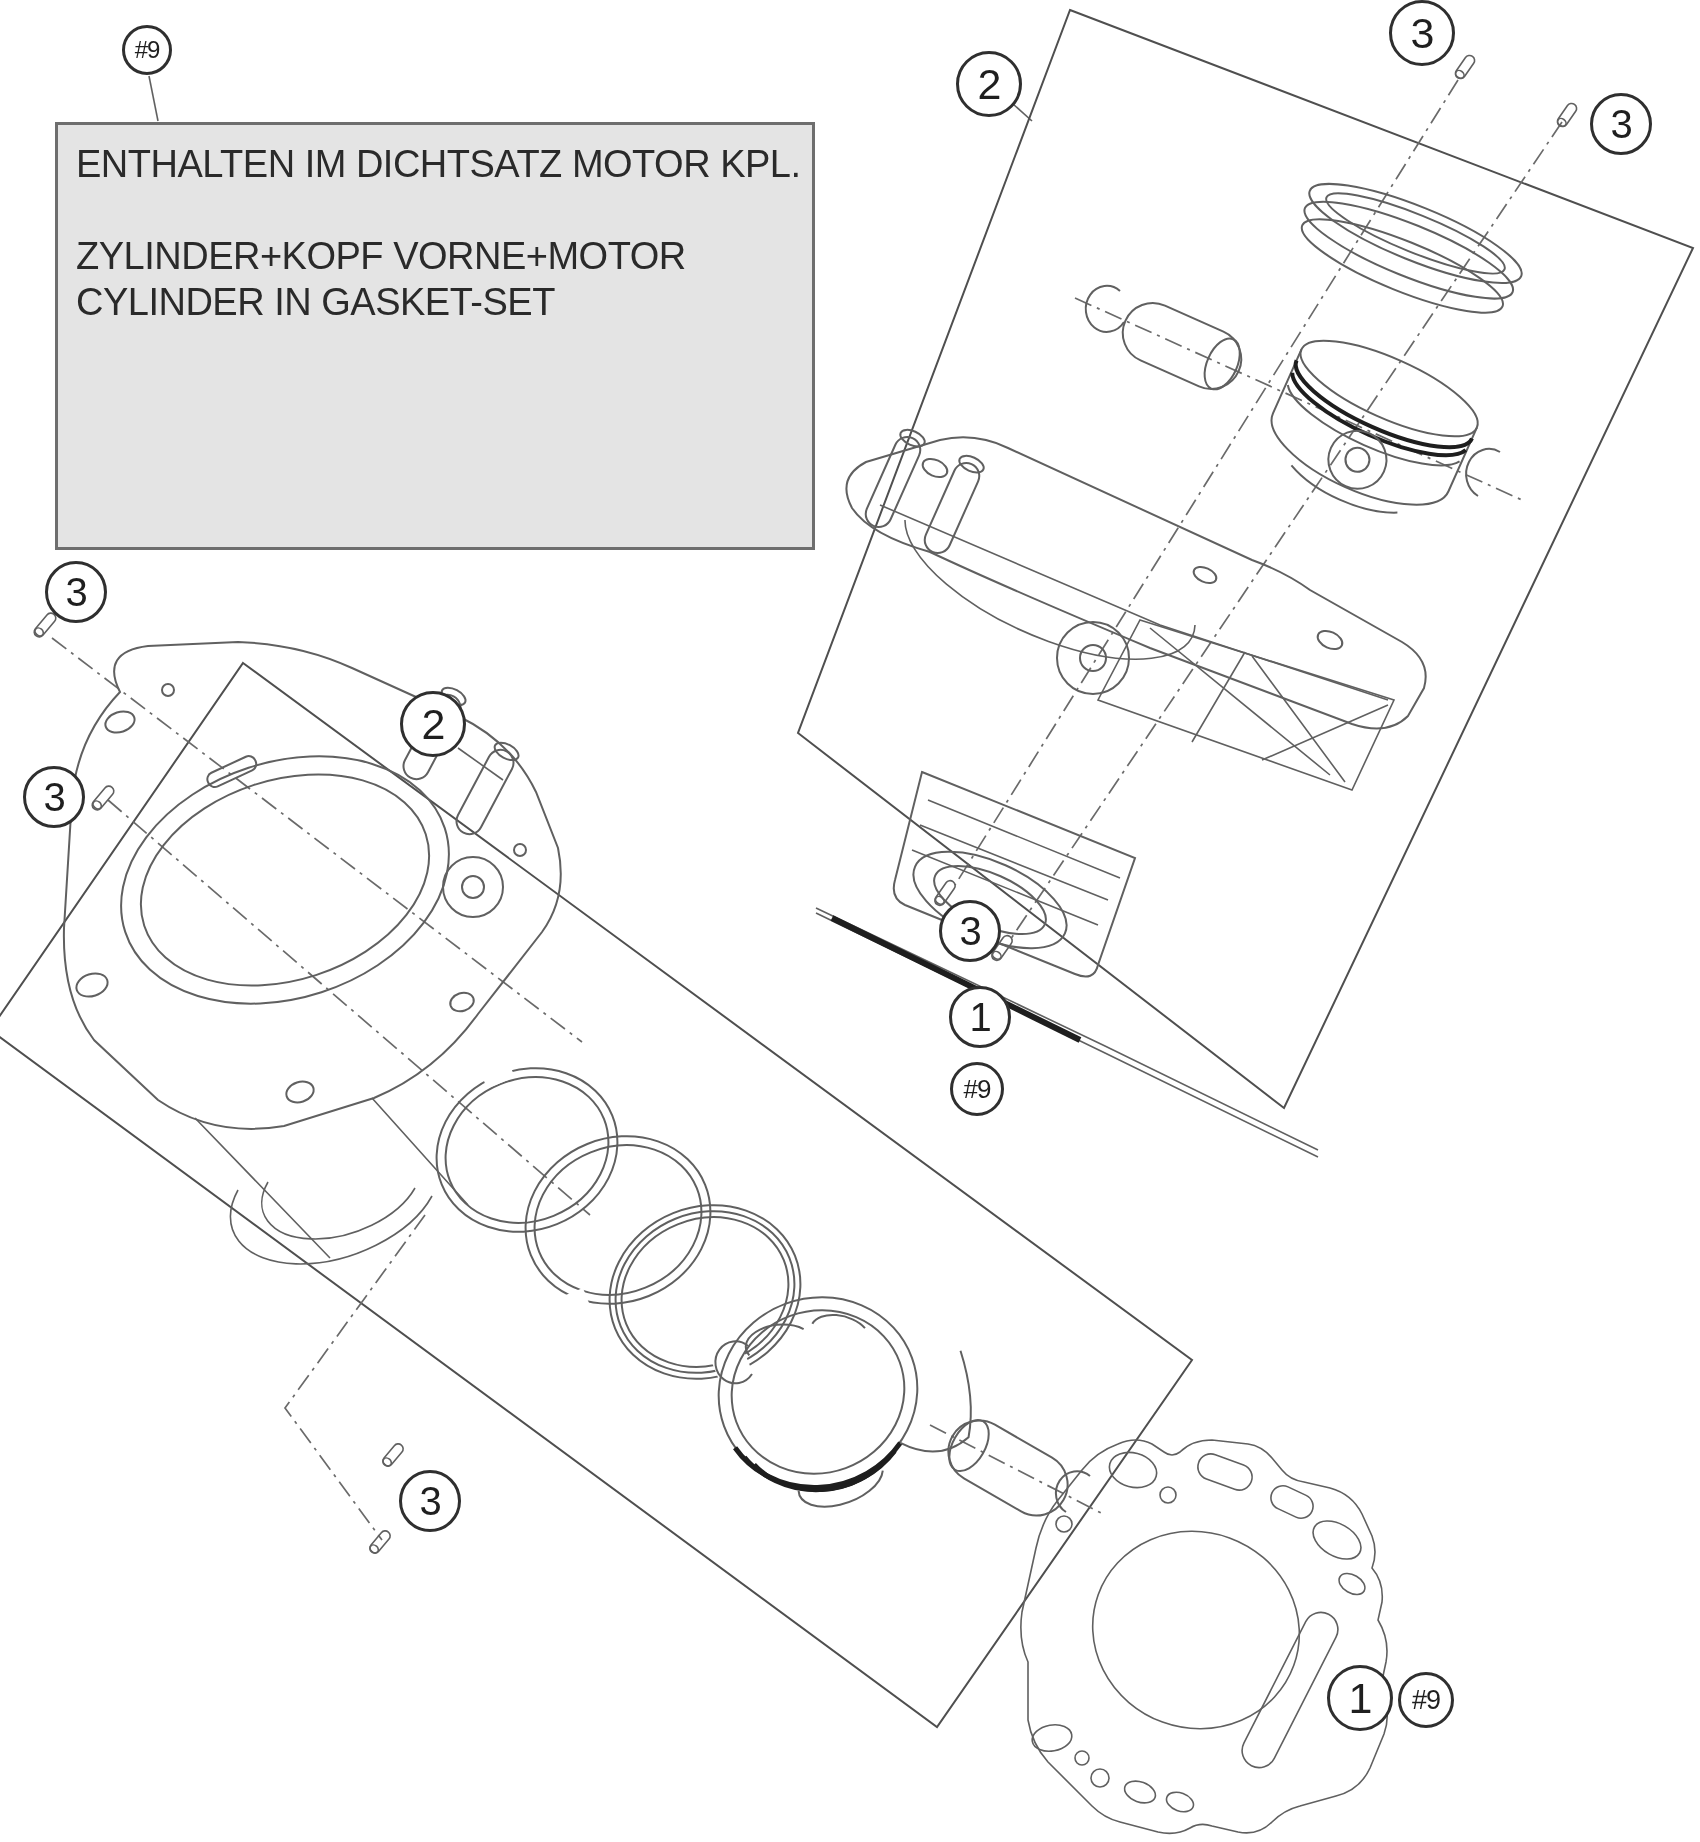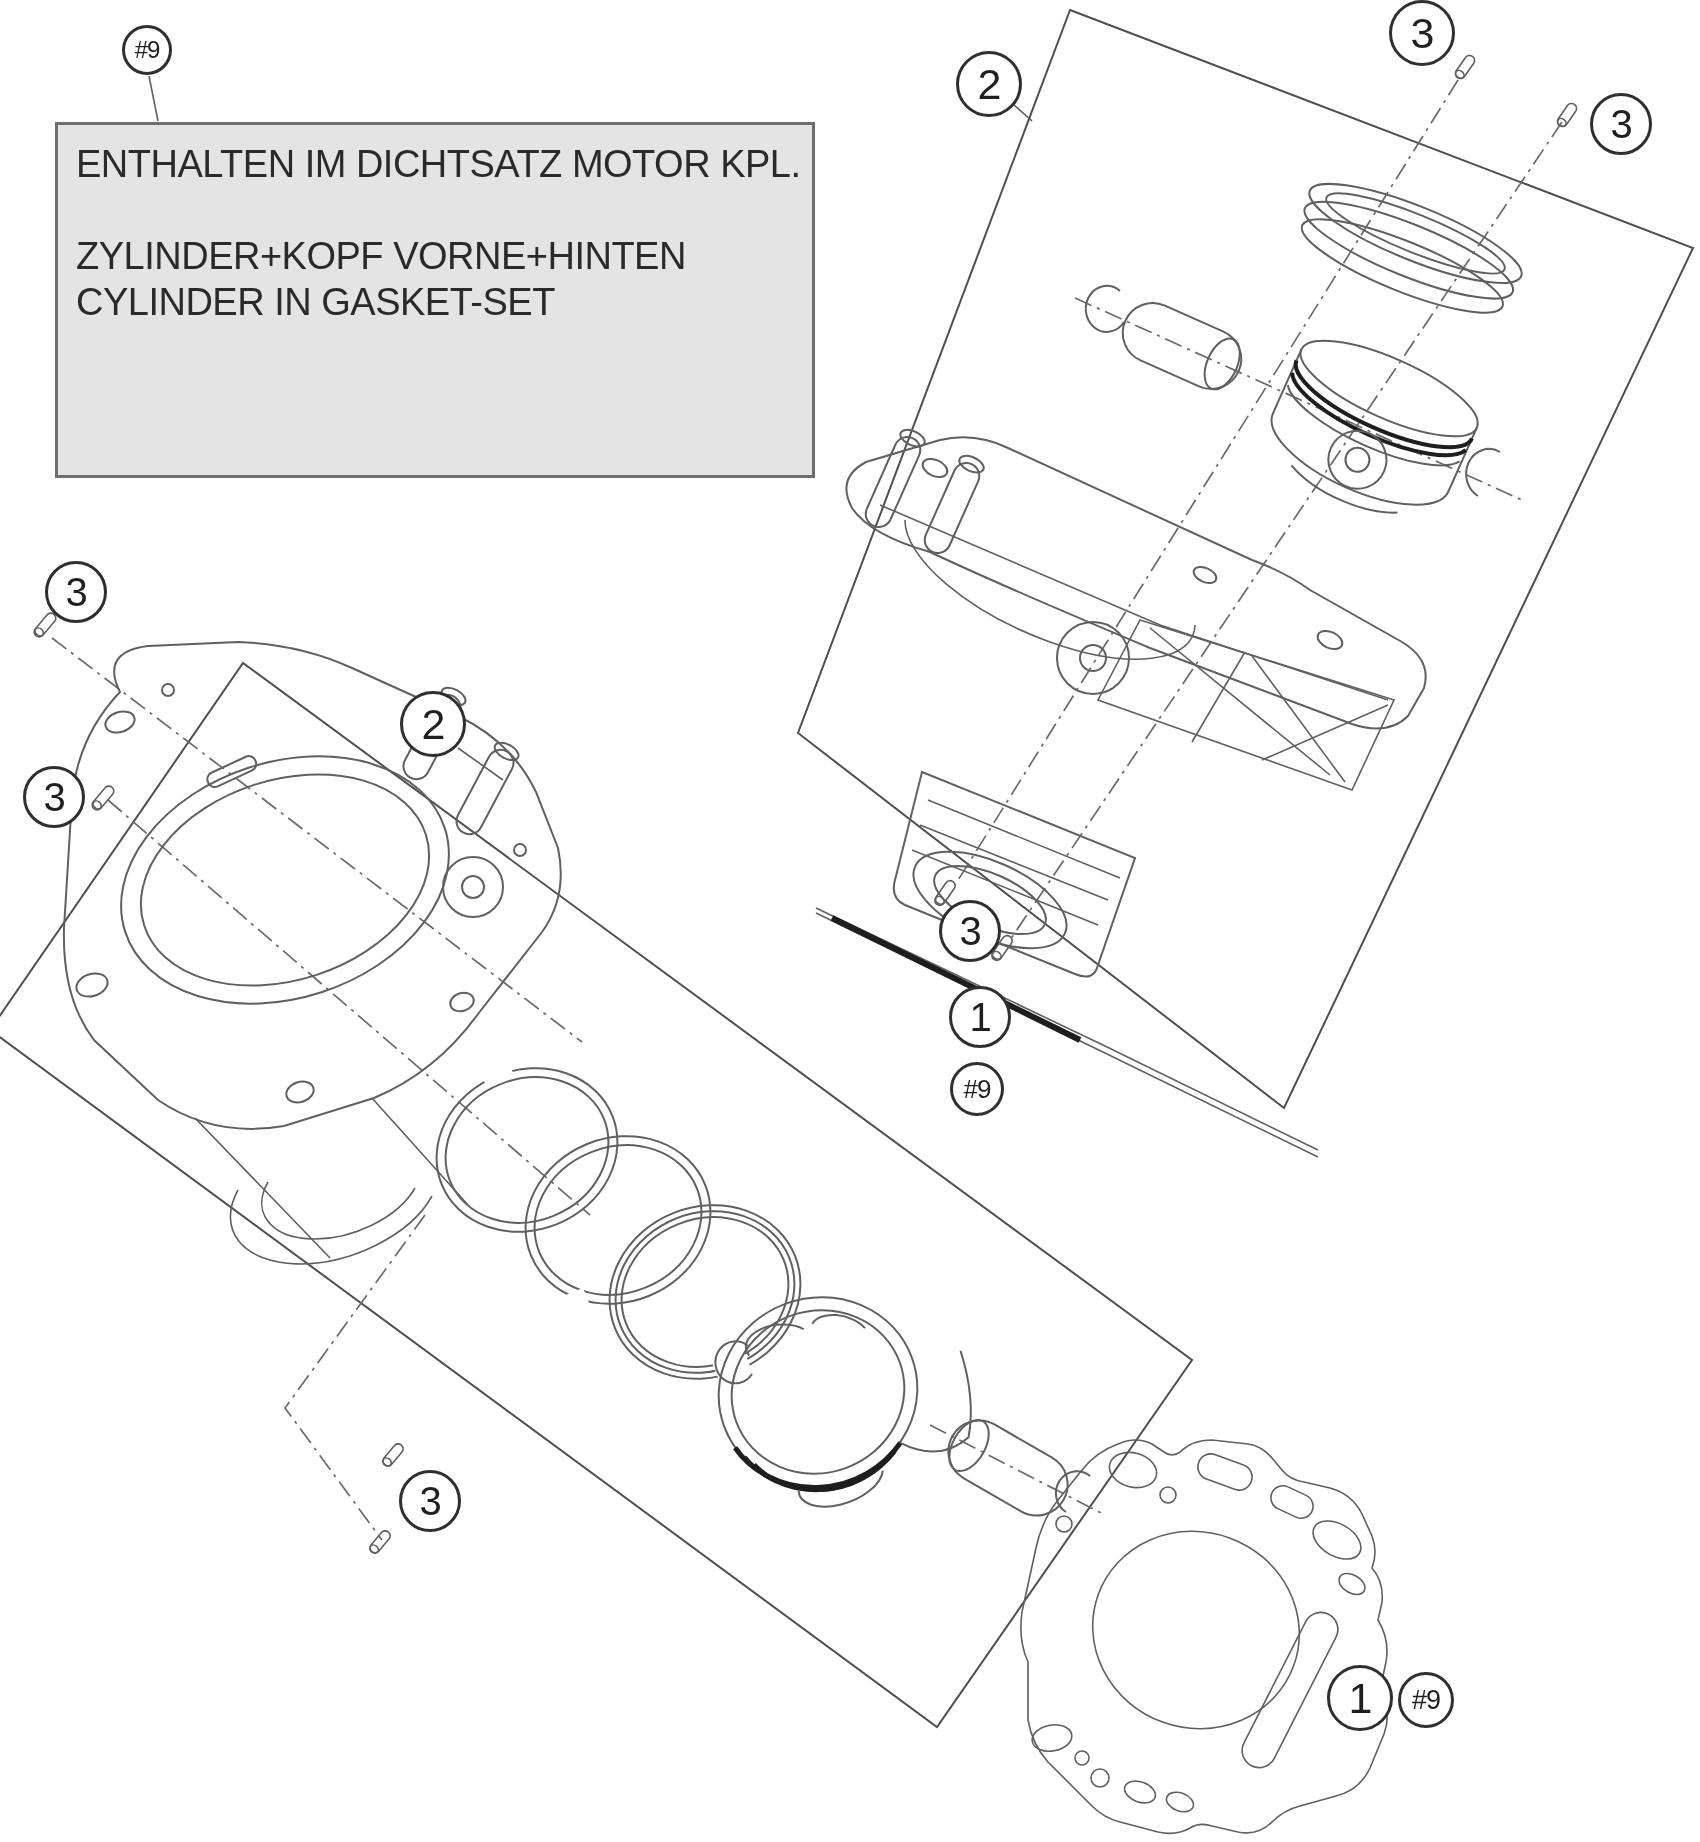--- a/index.html
+++ b/index.html
@@ -6,21 +6,21 @@
   .stage{position:relative;width:1700px;height:1842px;background:#fff;overflow:hidden;
          font-family:"Liberation Sans",sans-serif;}
   svg.art{position:absolute;left:0;top:0;}
   svg.art *{vector-effect:non-scaling-stroke;}
   .lines{stroke:#606060;fill:none;stroke-width:2;}
   .thin{stroke-width:1.6;}
   .dark{stroke:#1e1e1e;}
   .frame{stroke:#4f4f4f;stroke-width:2;fill:none;}
   .dashdot{stroke:#6a6a6a;stroke-width:1.7;fill:none;stroke-dasharray:18 6 3 6;}
   .eraser{fill:#ffffff;stroke:none;}
-  .note-box{position:absolute;left:55px;top:122px;width:760px;height:356px;box-sizing:border-box;
+  .note-box{position:absolute;left:55px;top:122px;width:760px;height:428px;box-sizing:border-box;
             background:#e4e4e4;border:3px solid #6e6e6e;padding:16px 14px 0 18px;}
   .note-line{font-size:38px;line-height:46px;color:#2a2a2a;white-space:nowrap;min-height:46px;
              letter-spacing:-0.5px;}
   .balloon{position:absolute;box-sizing:border-box;border:3.5px solid #2f2f2f;border-radius:50%;
            background:#fff;color:#1f1f1f;display:flex;align-items:center;justify-content:center;
            letter-spacing:-1px;z-index:5;}
 </style>
 </head>
 <body>
 
@@ -256,21 +256,21 @@
       <circle cx="1100" cy="1778" r="9"></circle>
       <ellipse transform="rotate(20 1140 1792)" cx="1140" cy="1792" rx="16" ry="10"></ellipse>
       <ellipse transform="rotate(20 1180 1802)" cx="1180" cy="1802" rx="14" ry="9"></ellipse>
       <ellipse transform="rotate(30 1352 1584)" cx="1352" cy="1584" rx="14" ry="9"></ellipse>
     </g>
   </svg>
 
   <div class="note-box">
       <div class="note-line">ENTHALTEN IM DICHTSATZ MOTOR KPL.</div>
       <div class="note-line"></div>
-      <div class="note-line">ZYLINDER+KOPF VORNE+HINTEN</div>
+      <div class="note-line">ZYLINDER+KOPF VORNE+MOTOR</div>
       <div class="note-line">CYLINDER IN GASKET-SET</div>
     </div>
 
   <div style="position:absolute;left:0;top:0;width:100%;height:100%;">
       <div class="balloon" style="left: 122px; top: 25px; width: 50px; height: 50px; font-size: 24px;">#9</div>
       <div class="balloon" style="left: 956px; top: 51px; width: 66px; height: 66px; font-size: 43px;">2</div>
       <div class="balloon" style="left: 1389px; top: 0px; width: 66px; height: 66px; font-size: 43px;">3</div>
       <div class="balloon" style="left: 1590px; top: 93px; width: 62px; height: 62px; font-size: 40px;">3</div>
       <div class="balloon" style="left: 939px; top: 900px; width: 62px; height: 62px; font-size: 40px;">3</div>
       <div class="balloon" style="left: 949px; top: 986px; width: 62px; height: 62px; font-size: 40px;">1</div>

